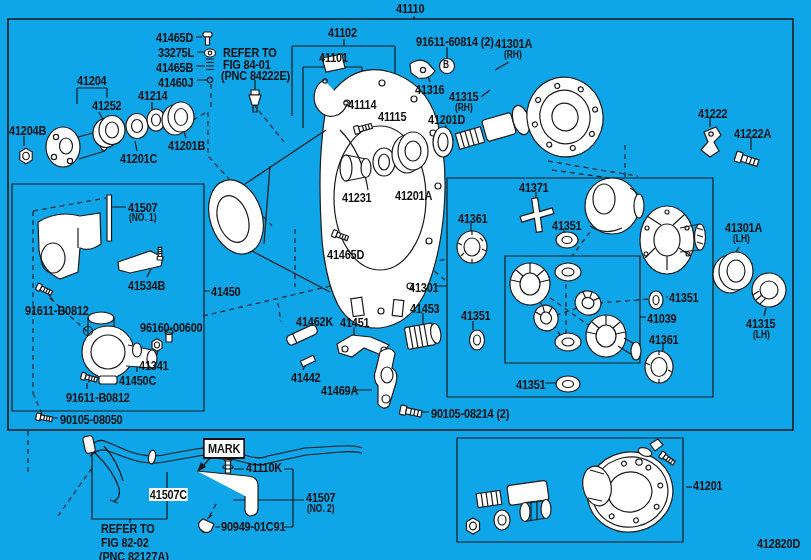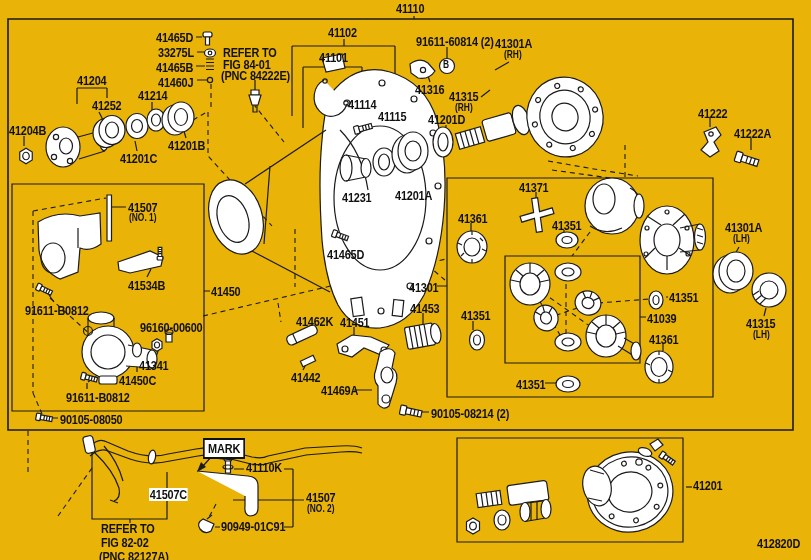--- a/index.html
+++ b/index.html
@@ -1,16 +1,16 @@
 <!DOCTYPE html>
 <html><head>
 <meta charset="utf-8">
 <style>
   html,body{margin:0;padding:0;background:#e8e8e8;}
-  .stage{position:relative;width:811px;height:560px;background:#eab308;overflow:hidden;
+  .stage{position:relative;width:811px;height:560px;background:#0ea5e9;overflow:hidden;
          font-family:"Liberation Sans",sans-serif;}
   .stage svg{position:absolute;left:0;top:0;}
   .lbl{position:absolute;font-weight:bold;font-size:13px;line-height:1;color:#111;
        white-space:nowrap;letter-spacing:-0.2px;transform:scaleX(0.84);
        transform-origin:0 0;background:transparent;}
   .lbl.small{font-size:10px;letter-spacing:0;}
   .lbl.boxed{border:2px solid #111;padding:2px 4px;background:#fff;}
   .lbl.onwhite{background:#fff;padding:0 1px;}
   svg *{vector-effect:non-scaling-stroke;}
   .ln{stroke:#1b1b1b;stroke-width:1.2;fill:none;}

